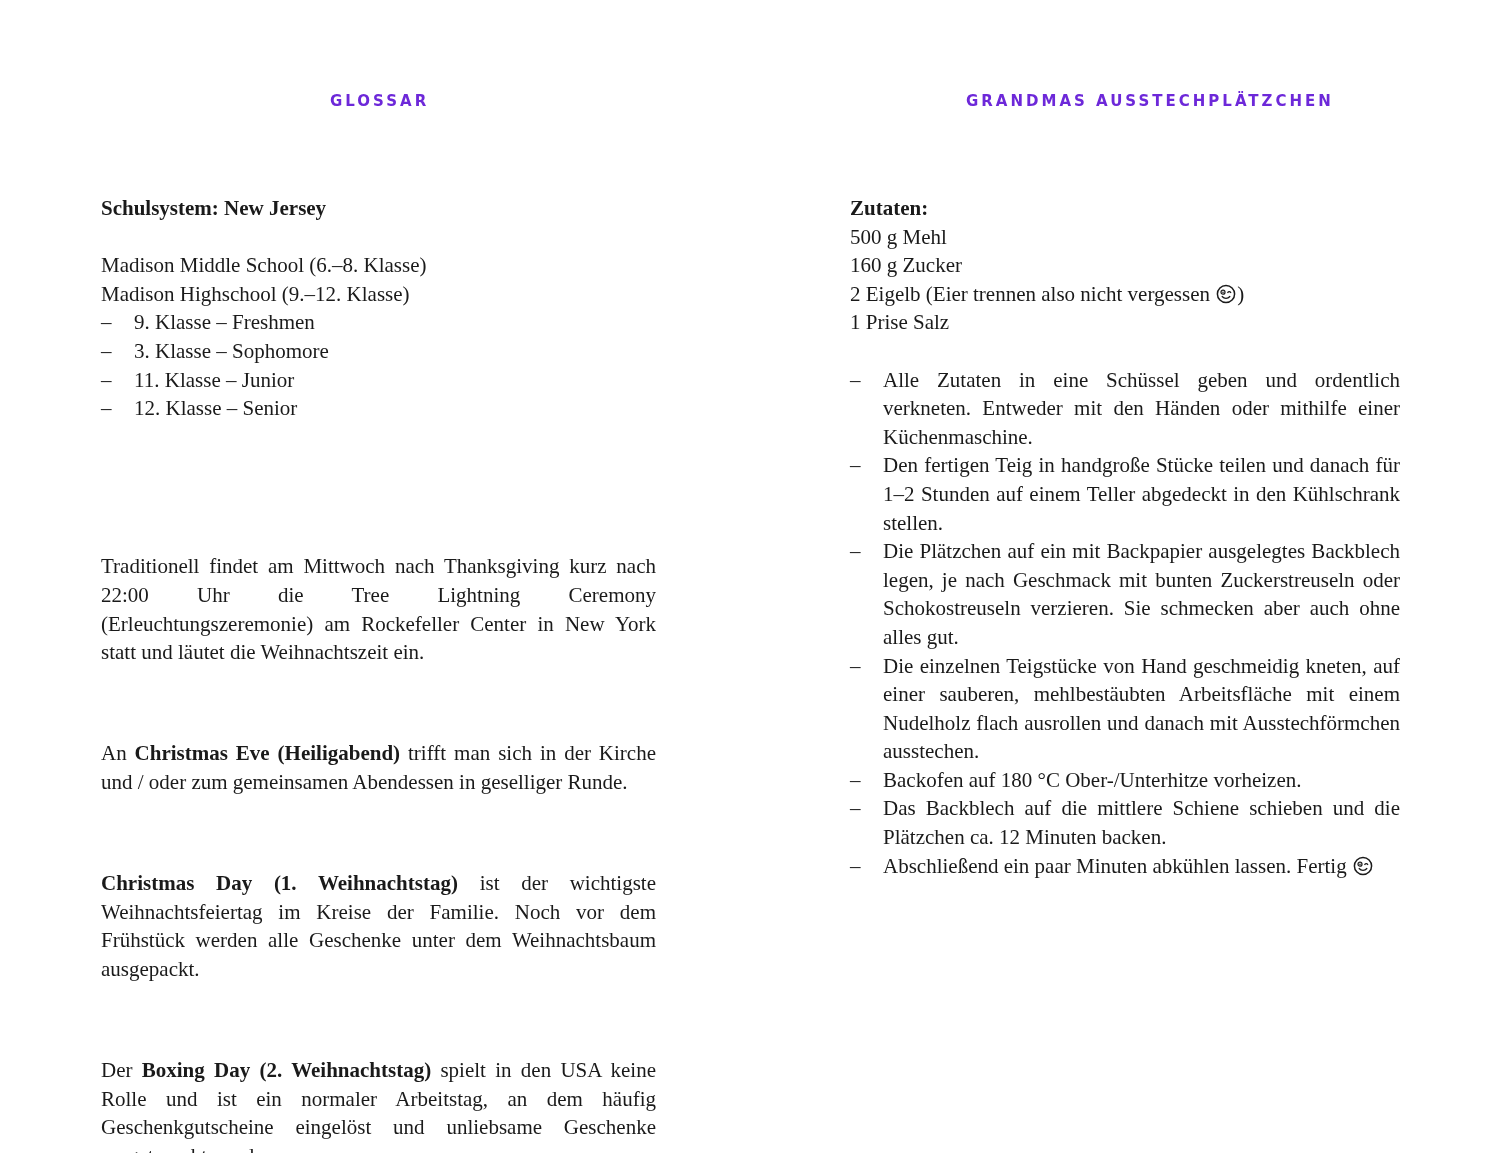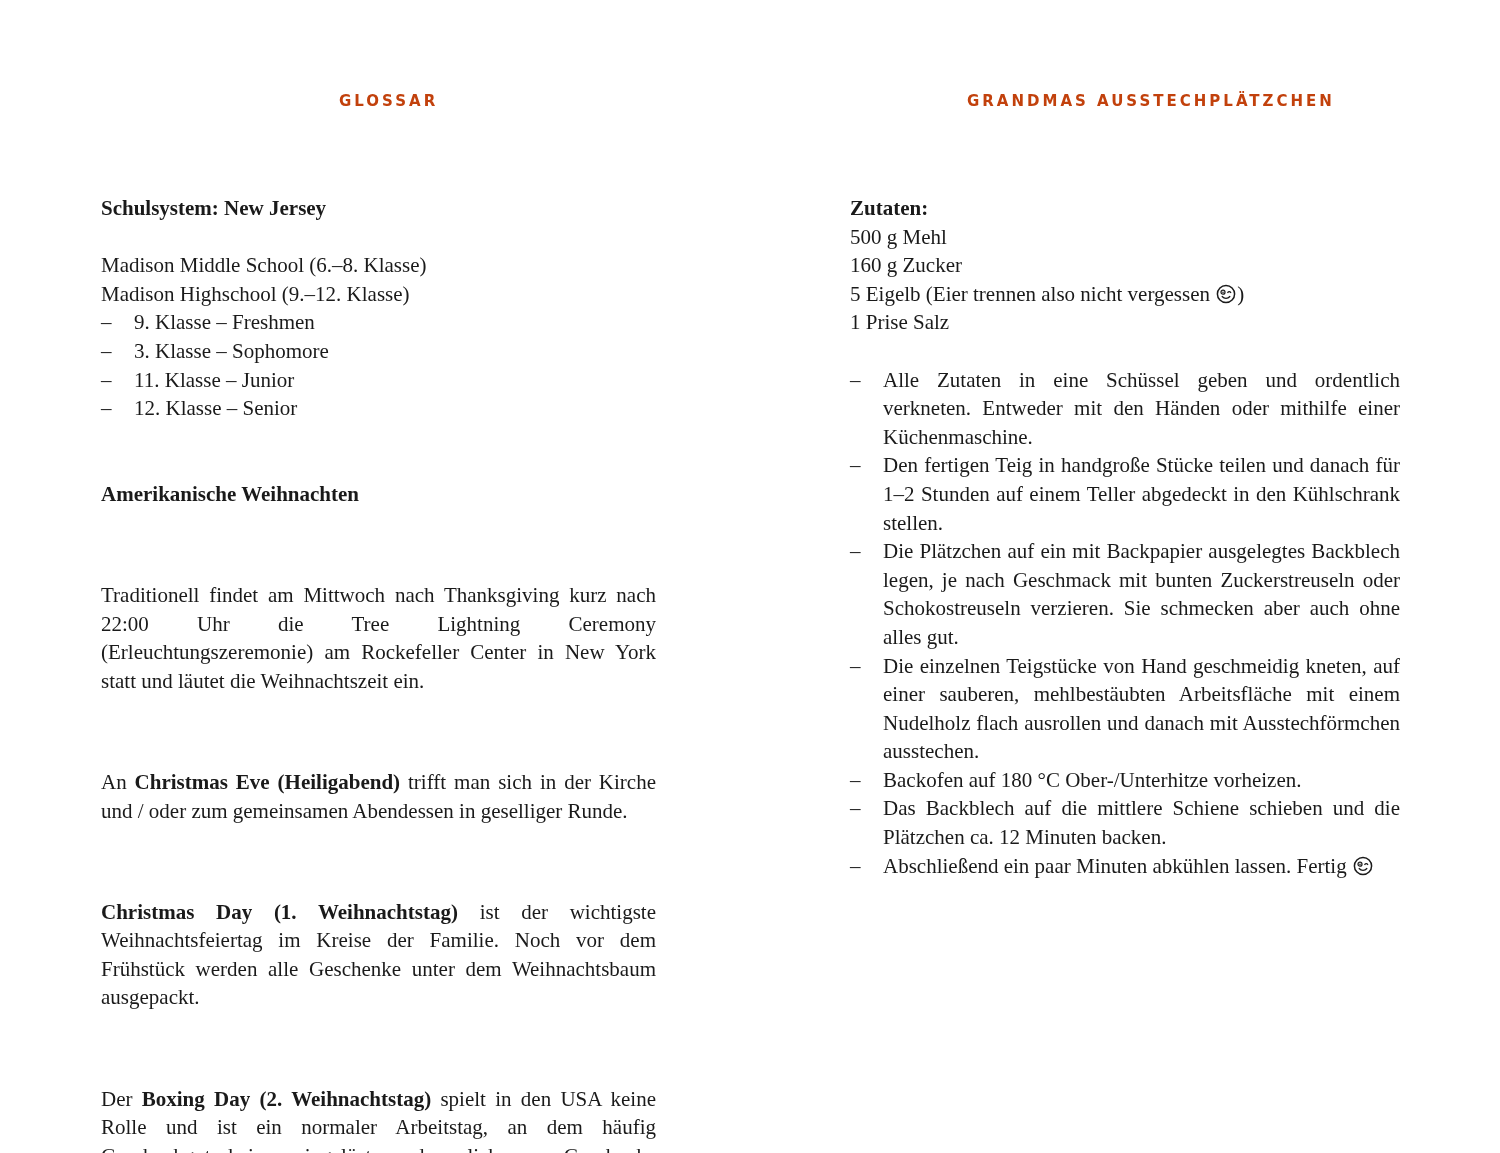--- a/index.html
+++ b/index.html
@@ -1,22 +1,22 @@
 <!DOCTYPE html>
 <html><head>
   <meta charset="utf-8">
   <style>
     html, body { margin:0; padding:0; background:#ffffff; }
     body { width:1500px; height:1153px; position:relative; overflow:hidden; color:#1a1a1a; }
     .page { position:absolute; top:0; height:1153px; }
     .page-left { left:0; width:750px; }
     .page-right { left:750px; width:750px; }
-    .running-head { position:absolute; top:92px; font-family:"DejaVu Sans", sans-serif; font-weight:bold; font-size:15px; letter-spacing:3px; color:#c2410c;margin-left:9px; }
+    .running-head { position:absolute; top:92px; font-family:"DejaVu Sans", sans-serif; font-weight:bold; font-size:15px; letter-spacing:3px; color:#6d28d9; }
     .rh-left { left:330px; }
-    .rh-right { left:208px; }
+    .rh-right { left:216px; }
     .body { position:absolute; font-family:"Liberation Serif", serif; font-size:21px; line-height:28.6px; color:#1a1a1a; }
     .body-left { left:101px; top:194px; width:555px; }
     .body-right { left:100px; top:194px; width:550px; }
     .heading { font-weight:bold; }
     p { margin:0; }
     .gap { height:28.6px; }
     .gap2 { height:57px; }
     .just { text-align:justify;margin-top:44px; }
     ul.dash { list-style:none; margin:0; padding:0; }
     ul.dash li { position:relative; padding-left:33px; }
@@ -35,39 +35,38 @@
     <div class="gap"></div>
     <p>Madison Middle School (6.–8. Klasse)</p>
     <p>Madison Highschool (9.–12. Klasse)</p>
     <ul class="dash grades">
       <li>9. Klasse – Freshmen</li>
       <li>3. Klasse – Sophomore</li>
       <li>11. Klasse – Junior</li>
       <li>12. Klasse – Senior</li>
     </ul>
     <div class="gap2"></div>
-    <p class="heading">Amerikanische Weihnachten</p>
     <div class="gap"></div>
     <p class="just">Traditionell findet am Mittwoch nach Thanksgiving kurz nach 22:00 Uhr die Tree Lightning Ceremony (Erleuchtungszeremonie) am Rockefeller Center in New York statt und läutet die Weihnachtszeit ein.</p>
     <div class="gap"></div>
     <p class="just"><span>An </span><b>Christmas Eve (Heiligabend)</b><span> trifft man sich in der Kirche und / oder zum gemeinsamen Abendessen in geselliger Runde.</span></p>
     <div class="gap"></div>
     <p class="just"><b>Christmas Day (1. Weihnachtstag)</b><span> ist der wichtigste Weihnachtsfeiertag im Kreise der Familie. Noch vor dem Frühstück werden alle Geschenke unter dem Weihnachtsbaum ausgepackt.</span></p>
     <div class="gap"></div>
     <p class="just"><span>Der </span><b>Boxing Day (2. Weihnachtstag)</b><span> spielt in den USA keine Rolle und ist ein normaler Arbeitstag, an dem häufig Geschenkgutscheine eingelöst und unliebsame Geschenke umgetauscht werden.</span></p>
   </div>
 </div>
 
 <div class="page page-right">
   <div class="running-head rh-right">GRANDMAS AUSSTECHPLÄTZCHEN</div>
   <div class="body body-right">
     <p class="heading">Zutaten:</p>
     <p>500 g Mehl</p>
     <p>160 g Zucker</p>
-    <p><span>5 Eigelb (Eier trennen also nicht vergessen </span><svg class="emoji" viewBox="0 0 20 20">
+    <p><span>2 Eigelb (Eier trennen also nicht vergessen </span><svg class="emoji" viewBox="0 0 20 20">
           <circle cx="10" cy="10" r="8.6" fill="none" stroke="#1a1a1a" stroke-width="1.5"></circle>
           <circle cx="7" cy="8.2" r="2" fill="none" stroke="#1a1a1a" stroke-width="1.2"></circle>
           <circle cx="7" cy="8.2" r="0.8" fill="#1a1a1a"></circle>
           <path d="M11.5 8.8 Q13.2 6.4 15 8.8" fill="none" stroke="#1a1a1a" stroke-width="1.3"></path>
           <path d="M5.8 12.2 Q10 16.6 14.2 12.2" fill="none" stroke="#1a1a1a" stroke-width="1.4"></path>
         </svg><span>)</span></p>
     <p>1 Prise Salz</p>
     <div class="gap"></div>
     <ul class="dash just">
       <li>Alle Zutaten in eine Schüssel geben und ordentlich verkneten. Entweder mit den Händen oder mithilfe einer Küchenmaschine.</li>

